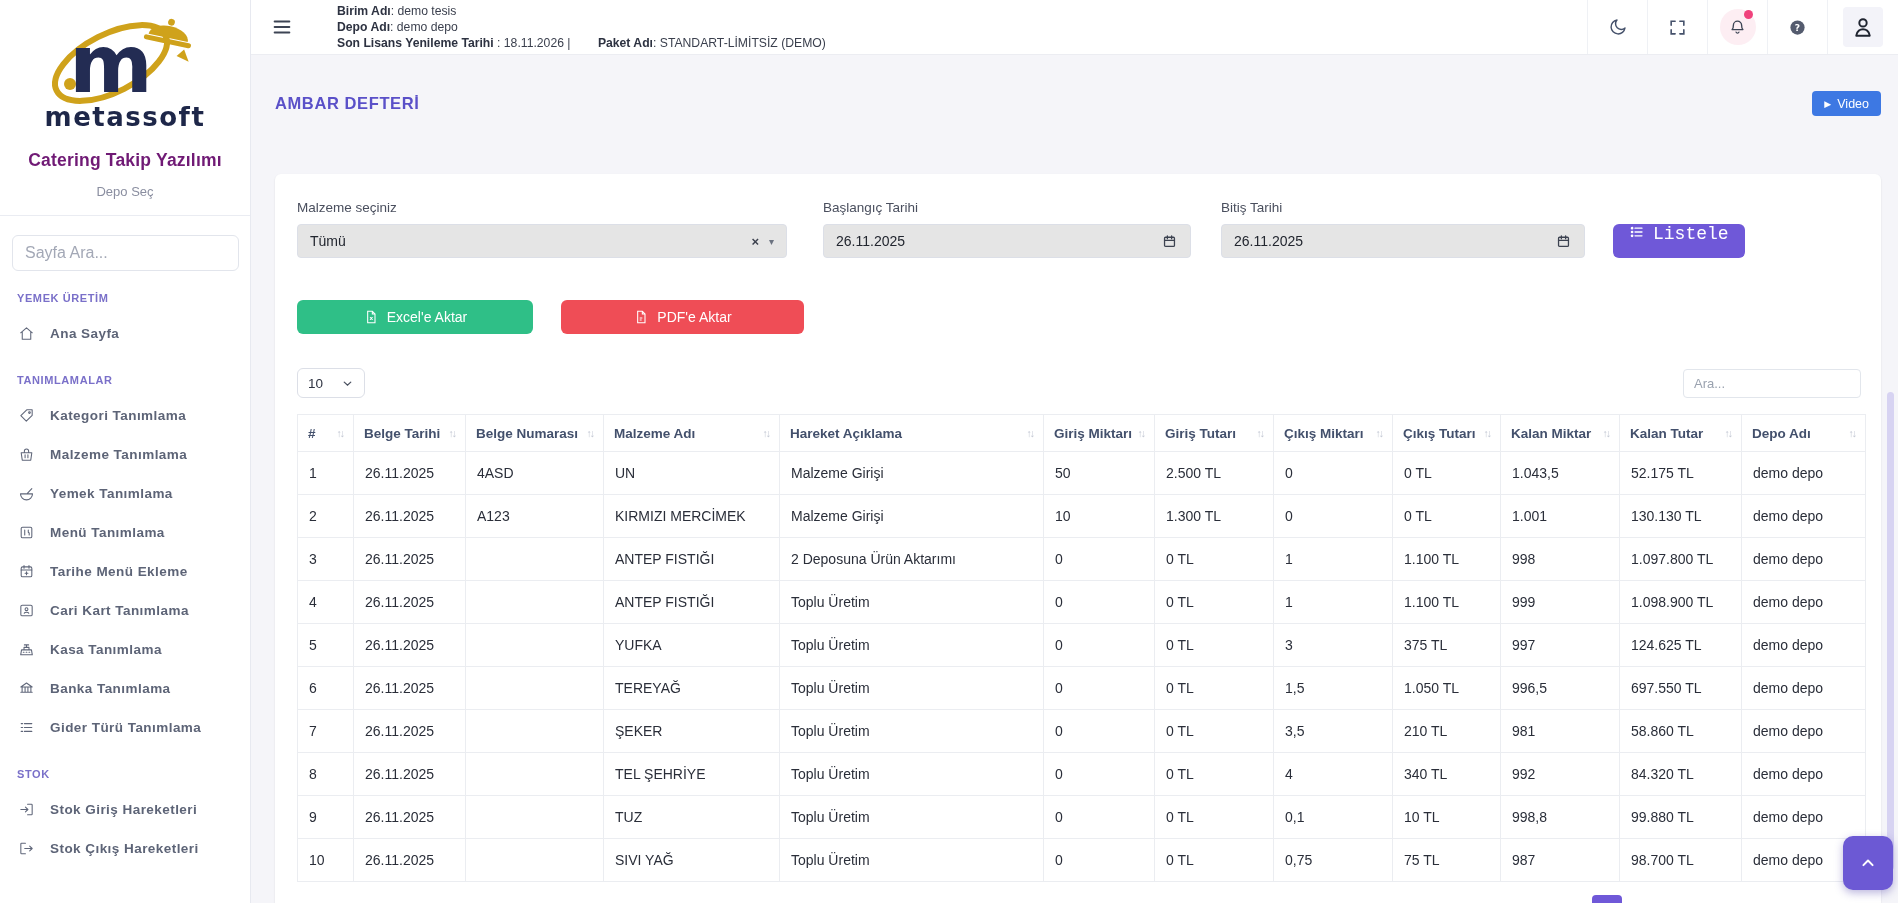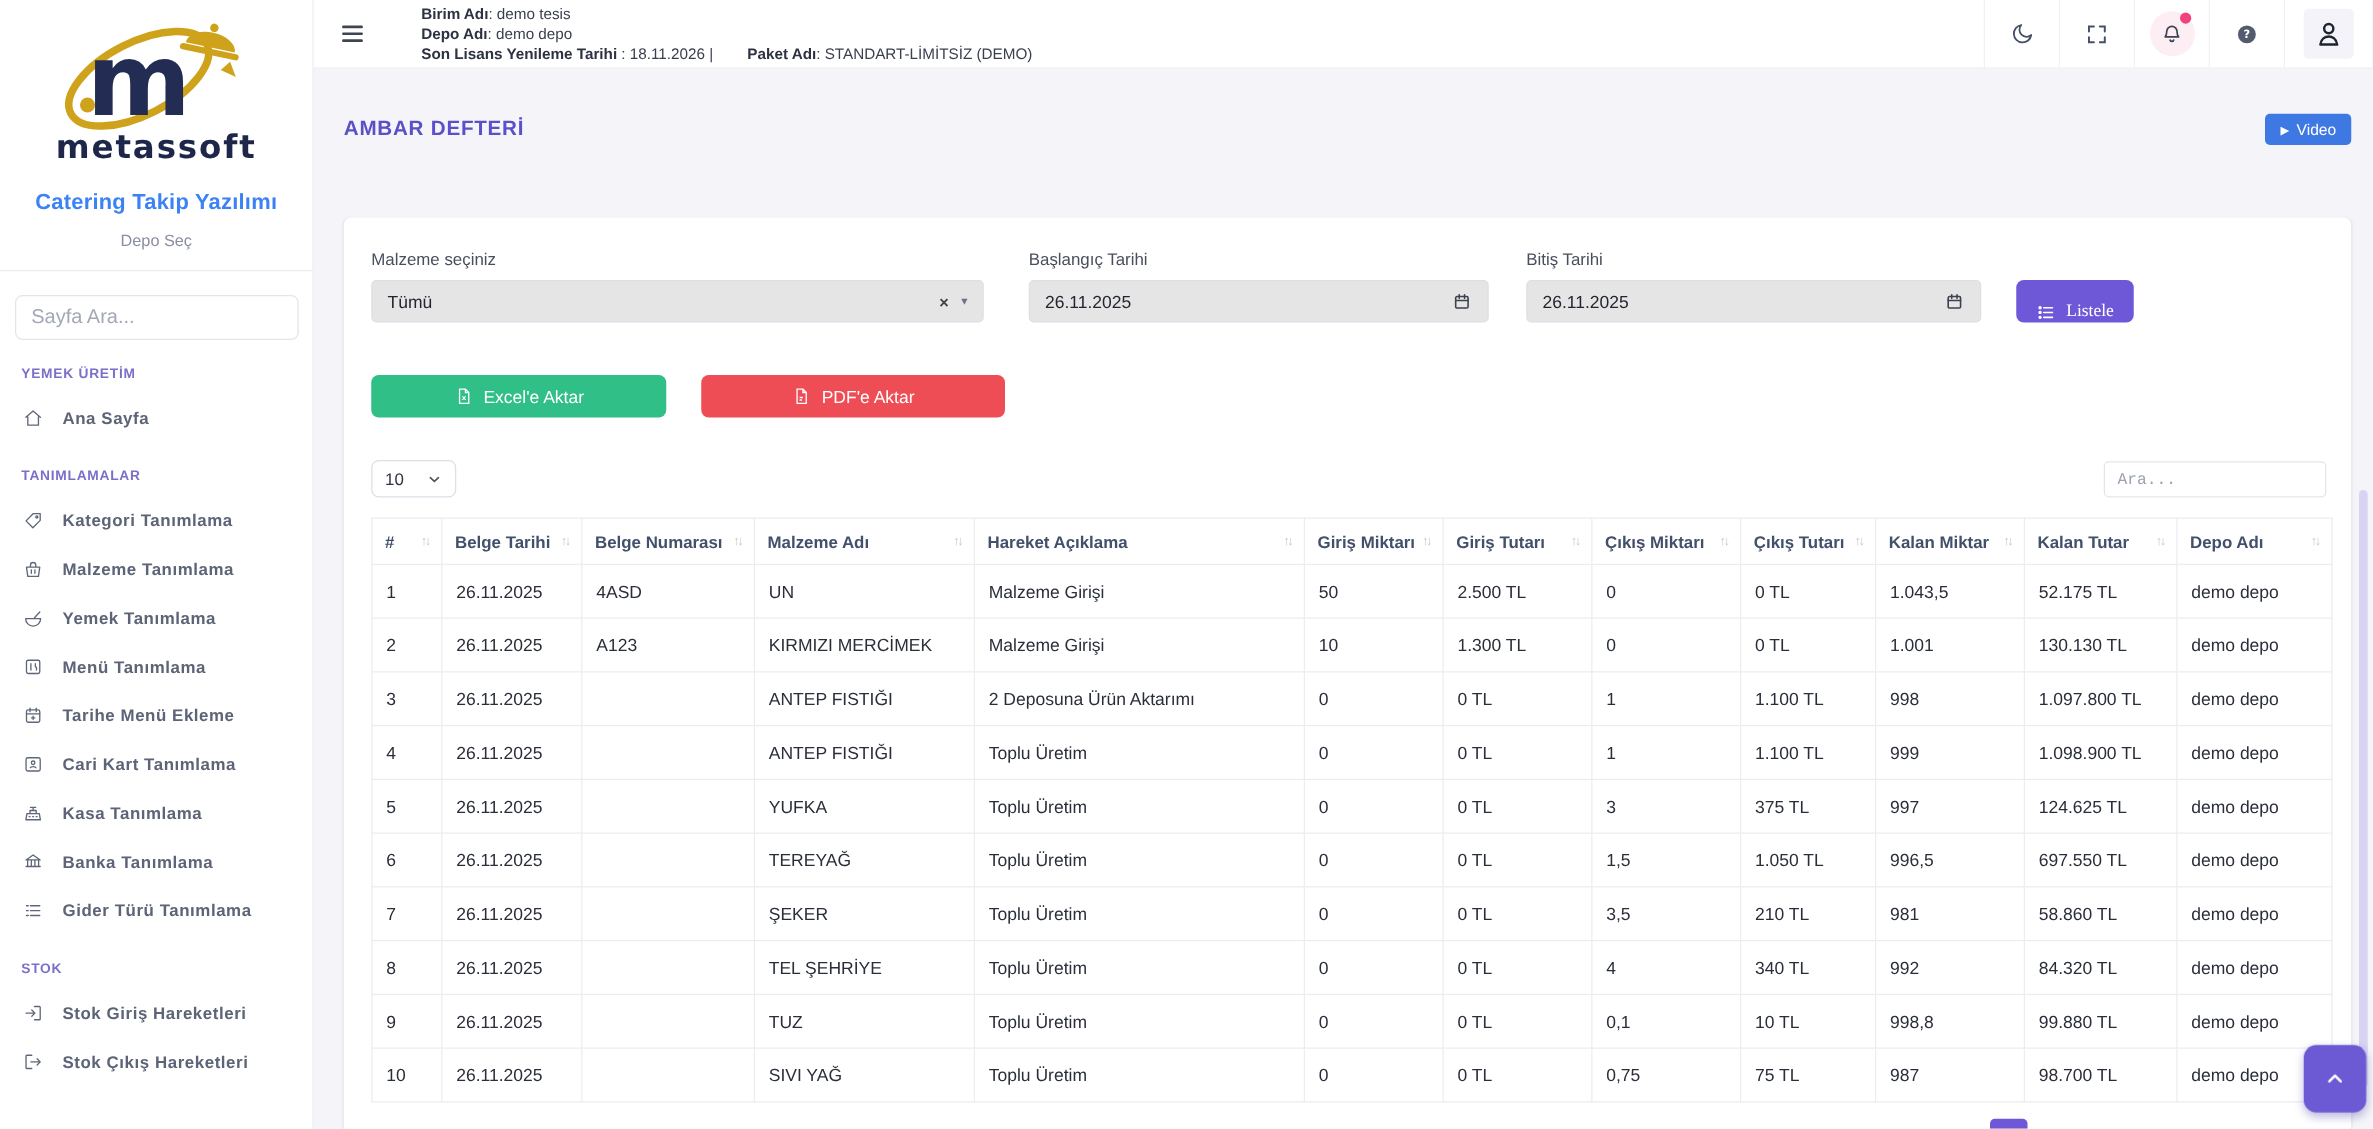--- a/index.html
+++ b/index.html
@@ -2,21 +2,21 @@
 <html lang="tr"><head>
 <meta charset="utf-8">
 <style>
   * { margin:0; padding:0; box-sizing:border-box; }
   html,body { width:1898px; height:903px; overflow:hidden; font-family:"Liberation Sans",sans-serif; background:#f5f5f9; }
   .app { display:flex; width:1898px; height:903px; }
 
   
   .sidebar { width:251px; flex-shrink:0; background:#fff; border-right:1px solid #e7e9f0; overflow:hidden; }
   .logo-wrap { padding-top:8px; text-align:center; }
-  .brand-title { margin-top:14px; text-align:center; font-size:17.5px; font-weight:bold; color:#3b82f6; letter-spacing:.2px; }
+  .brand-title { margin-top:14px; text-align:center; font-size:17.5px; font-weight:bold; color:#701a75; letter-spacing:.2px; }
   .depo-link { margin-top:13px; text-align:center; font-size:13px; color:#8a8ea0; cursor:pointer; }
   .side-divider { border:none; border-top:1px solid #eaecf2; margin:16px 0 0; }
   .side-search { display:block; width:227px; margin:19px 12px 16px; height:36px; border:1px solid #e2e5ec; border-radius:6px; padding:0 12px; font-size:16px; color:#3a3f4e; font-family:inherit; outline:none; }
   .side-search::placeholder { color:#a3a8b6; }
   .nav-heading { padding:0 17px; margin:21px 0 10px; font-size:11px; font-weight:bold; letter-spacing:.6px; color:#7a70c9; }
   .nav-item { height:39px; display:flex; align-items:center; gap:15px; padding:0 17px; cursor:pointer; color:#5d6477; }
   .nav-item .nav-ico { width:18px; height:18px; display:flex; align-items:center; justify-content:center; color:#5f6679; flex-shrink:0; }
   .nav-item .nav-label { font-size:13.5px; font-weight:600; letter-spacing:.45px; }
 
   
@@ -40,30 +40,30 @@
 
   .card { background:#fff; border-radius:6px; box-shadow:0 1px 2px rgba(56,65,74,.14); padding:26px 8px 0 22px; min-height:740px; }
 
   .filter-row { display:flex; align-items:flex-end; }
   .f-col { display:flex; flex-direction:column; }
   .f-label { font-size:13.5px; color:#4a4f5e; margin-bottom:9px; }
   .fake-input { height:34px; border:1px solid #dcdfe7; border-radius:4px; background:#e5e5e5; display:flex; align-items:center; padding:0 12px; font-size:14px; color:#22262f; cursor:pointer; }
   .sel-clear { margin-left:auto; font-weight:bold; font-size:13px; color:#3c414e; padding:0 4px; }
   .sel-caret { font-size:10px; color:#6b7280; margin-left:6px; }
   .cal-ico { margin-left:auto; display:flex; }
-  .listele-btn { height:34px; background:#6f58d8; border:none; border-radius:6px; color:#fff; font-size:14px; font-family:Liberation Serif, serif; display:flex; align-items:flex-end; gap:8px; padding:0 16px; cursor:pointer; }
+  .listele-btn { height:34px; background:#6f58d8; border:none; border-radius:6px; color:#fff; font-size:18px; font-family:Liberation Mono, monospace; display:flex; align-items:flex-start; gap:8px; padding:0 16px; cursor:pointer; }
 
   .export-row { display:flex; gap:28px; margin-top:16px; }
   .export-btn { height:34px; border:none; border-radius:6px; color:#fff; font-size:14px; font-family:inherit; display:flex; align-items:center; justify-content:center; gap:8px; cursor:pointer;margin-top:26px; }
   .excel { width:236px; background:#2fbf87; }
   .pdf { width:243px; background:#ef4d56; }
 
   .controls-row { display:flex; align-items:center; justify-content:space-between; margin-top:34px; }
   .pagesize { width:68px; height:30px; border:1px solid #dcdfe7; border-radius:6px; display:flex; align-items:center; justify-content:space-between; padding:0 10px; font-size:13.5px; color:#2f3442; cursor:pointer; }
-  .table-search { width:178px; height:29px; border:1px solid #e2e6ec; border-radius:4px; padding:0 10px; font-size:13px; color:#3a3f4e; font-family:Liberation Mono, monospace; outline:none; margin-right:12px; }
+  .table-search { width:178px; height:29px; border:1px solid #e2e6ec; border-radius:4px; padding:0 10px; font-size:13px; color:#3a3f4e; font-family:Liberation Sans, sans-serif; outline:none; margin-right:12px; }
   .table-search::placeholder { color:#9aa2af; }
 
   table.grid { border-collapse:collapse; table-layout:fixed; width:1568px; margin-top:16px; }
   table.grid th, table.grid td { border:1px solid #ebedf1; }
   table.grid th { height:37px; padding:0 10px; font-size:13.5px; font-weight:600; color:#43506c; text-align:left; cursor:pointer; }
   .th-inner { display:flex; align-items:center; }
   .sort-ico { margin-left:auto; font-size:10.5px; color:#c3c8d4; letter-spacing:-2px; padding-left:4px; }
   table.grid td { height:43px; padding:0 11px; font-size:14px; color:#2a2e39; background:#fff; }
 
   .foot-row { display:flex; align-items:center; justify-content:space-between; margin-top:6px; height:42px; padding-right:12px; }

